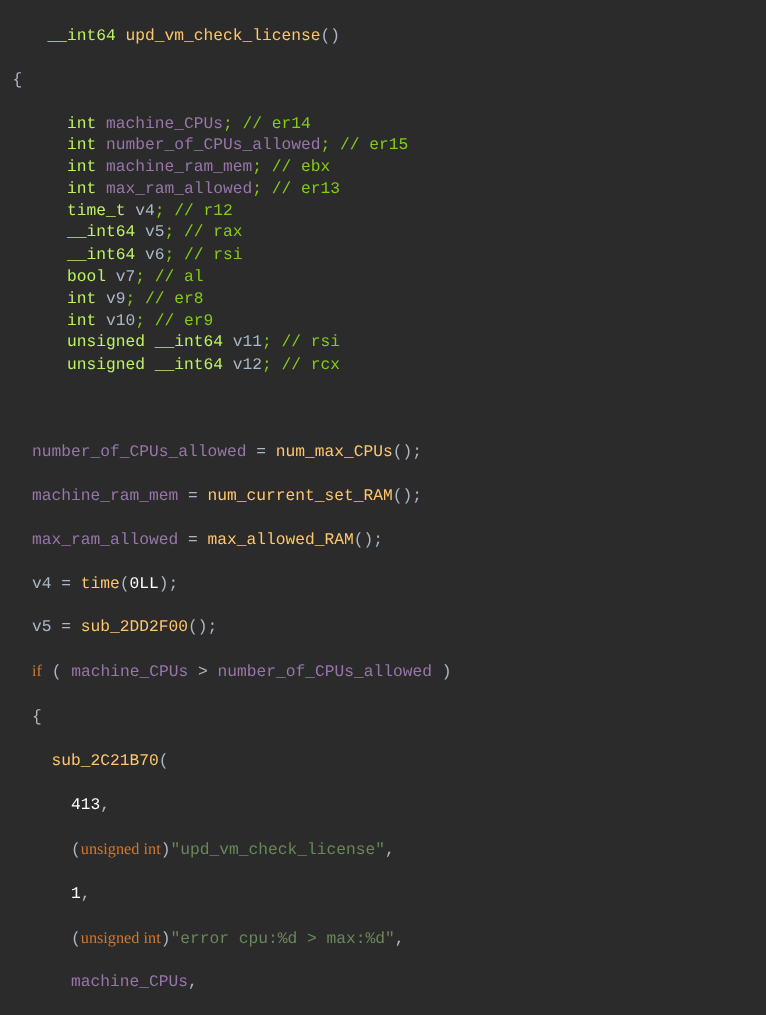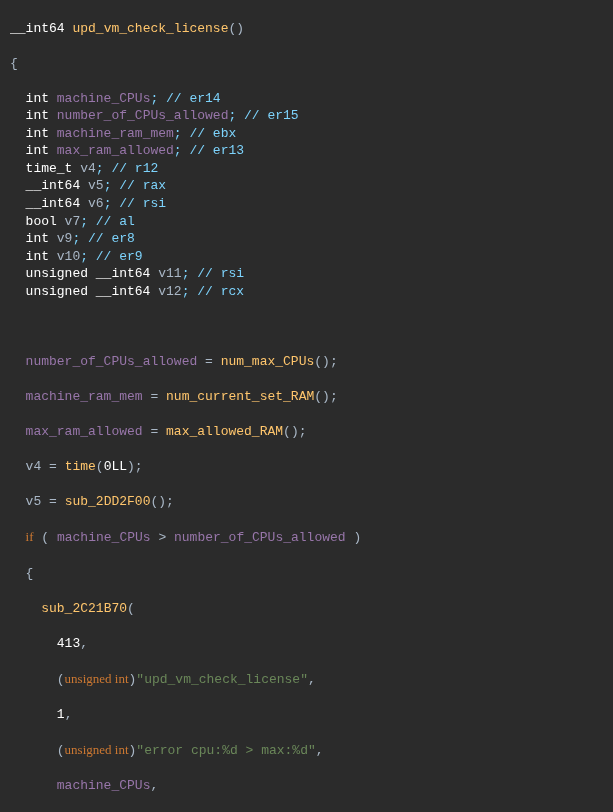--- a/index.html
+++ b/index.html
@@ -10,28 +10,28 @@
       font-size: 13px;
       line-height: 1.35;
       padding: 2px 0;
       width: 613px;
     }
     .code-container {
       padding-left: 10px;
       white-space: pre;
     }
     .line { display: block; min-height: 1.35em; }
-    .type { color: #ffffff; }
+    .type { color: #bef264; margin-left: 28px; }
     .keyword { color: #cc7832; font-family: Liberation Serif, serif; }
     .func-name { color: #ffc66d; margin-top: 13px; }
     .variable { color: #a9b7c6; }
     .renamed-var { color: #9876aa; font-family: Liberation Mono, monospace; }
     .number { color: #ffffff; text-align: center; }
     .string { color: #6a8759; }
-    .comment { color: #7dd3fc; }
+    .comment { color: #84cc16; }
     .paren { color: #a9b7c6; }
   </style>
 </head>
 <body>
 
 <div class="code-container">
 <span class="line"><span class="type">__int64 </span><span class="func-name">upd_vm_check_license</span><span class="paren">()</span></span>
 <span class="line">{</span>
 <span id="decls"><span class="line"><span class="type">  int </span><span class="renamed-var">machine_CPUs</span><span class="comment">; // er14</span></span><span class="line"><span class="type">  int </span><span class="renamed-var">number_of_CPUs_allowed</span><span class="comment">; // er15</span></span><span class="line"><span class="type">  int </span><span class="renamed-var">machine_ram_mem</span><span class="comment">; // ebx</span></span><span class="line"><span class="type">  int </span><span class="renamed-var">max_ram_allowed</span><span class="comment">; // er13</span></span><span class="line"><span class="type">  time_t </span><span class="variable">v4</span><span class="comment">; // r12</span></span><span class="line"><span class="type">  __int64 </span><span class="variable">v5</span><span class="comment">; // rax</span></span><span class="line"><span class="type">  __int64 </span><span class="variable">v6</span><span class="comment">; // rsi</span></span><span class="line"><span class="type">  bool </span><span class="variable">v7</span><span class="comment">; // al</span></span><span class="line"><span class="type">  int </span><span class="variable">v9</span><span class="comment">; // er8</span></span><span class="line"><span class="type">  int </span><span class="variable">v10</span><span class="comment">; // er9</span></span><span class="line"><span class="type">  unsigned __int64 </span><span class="variable">v11</span><span class="comment">; // rsi</span></span><span class="line"><span class="type">  unsigned __int64 </span><span class="variable">v12</span><span class="comment">; // rcx</span></span></span>
 <span class="line"> </span>

